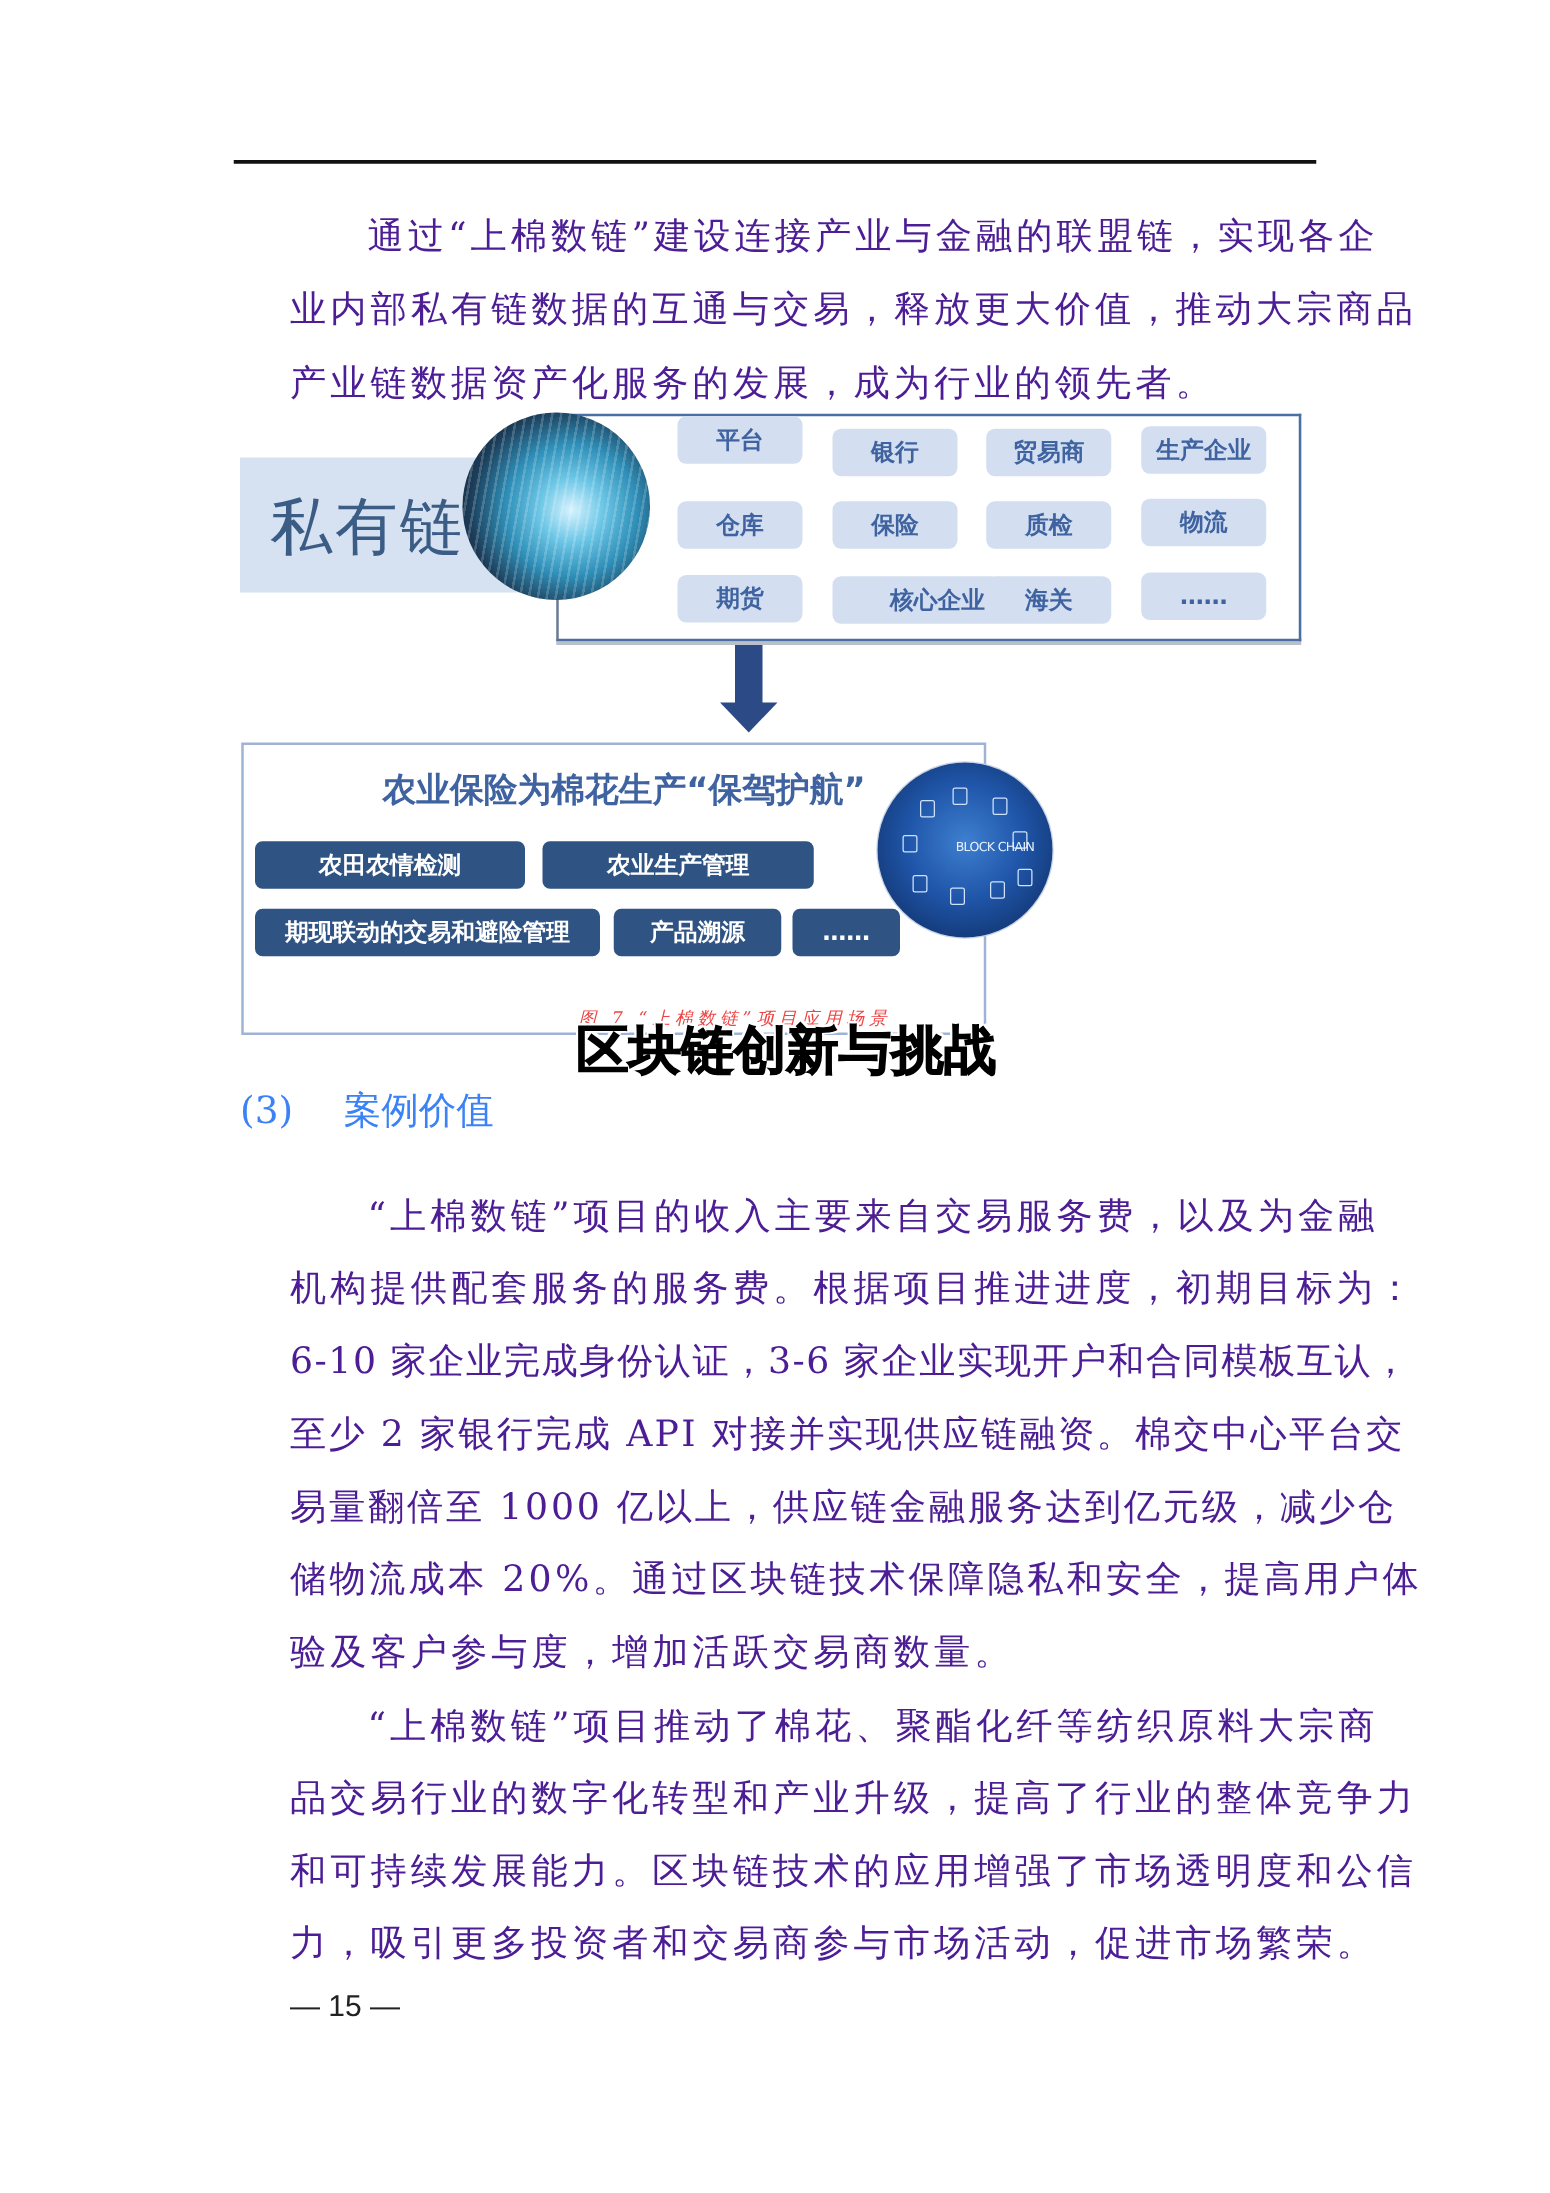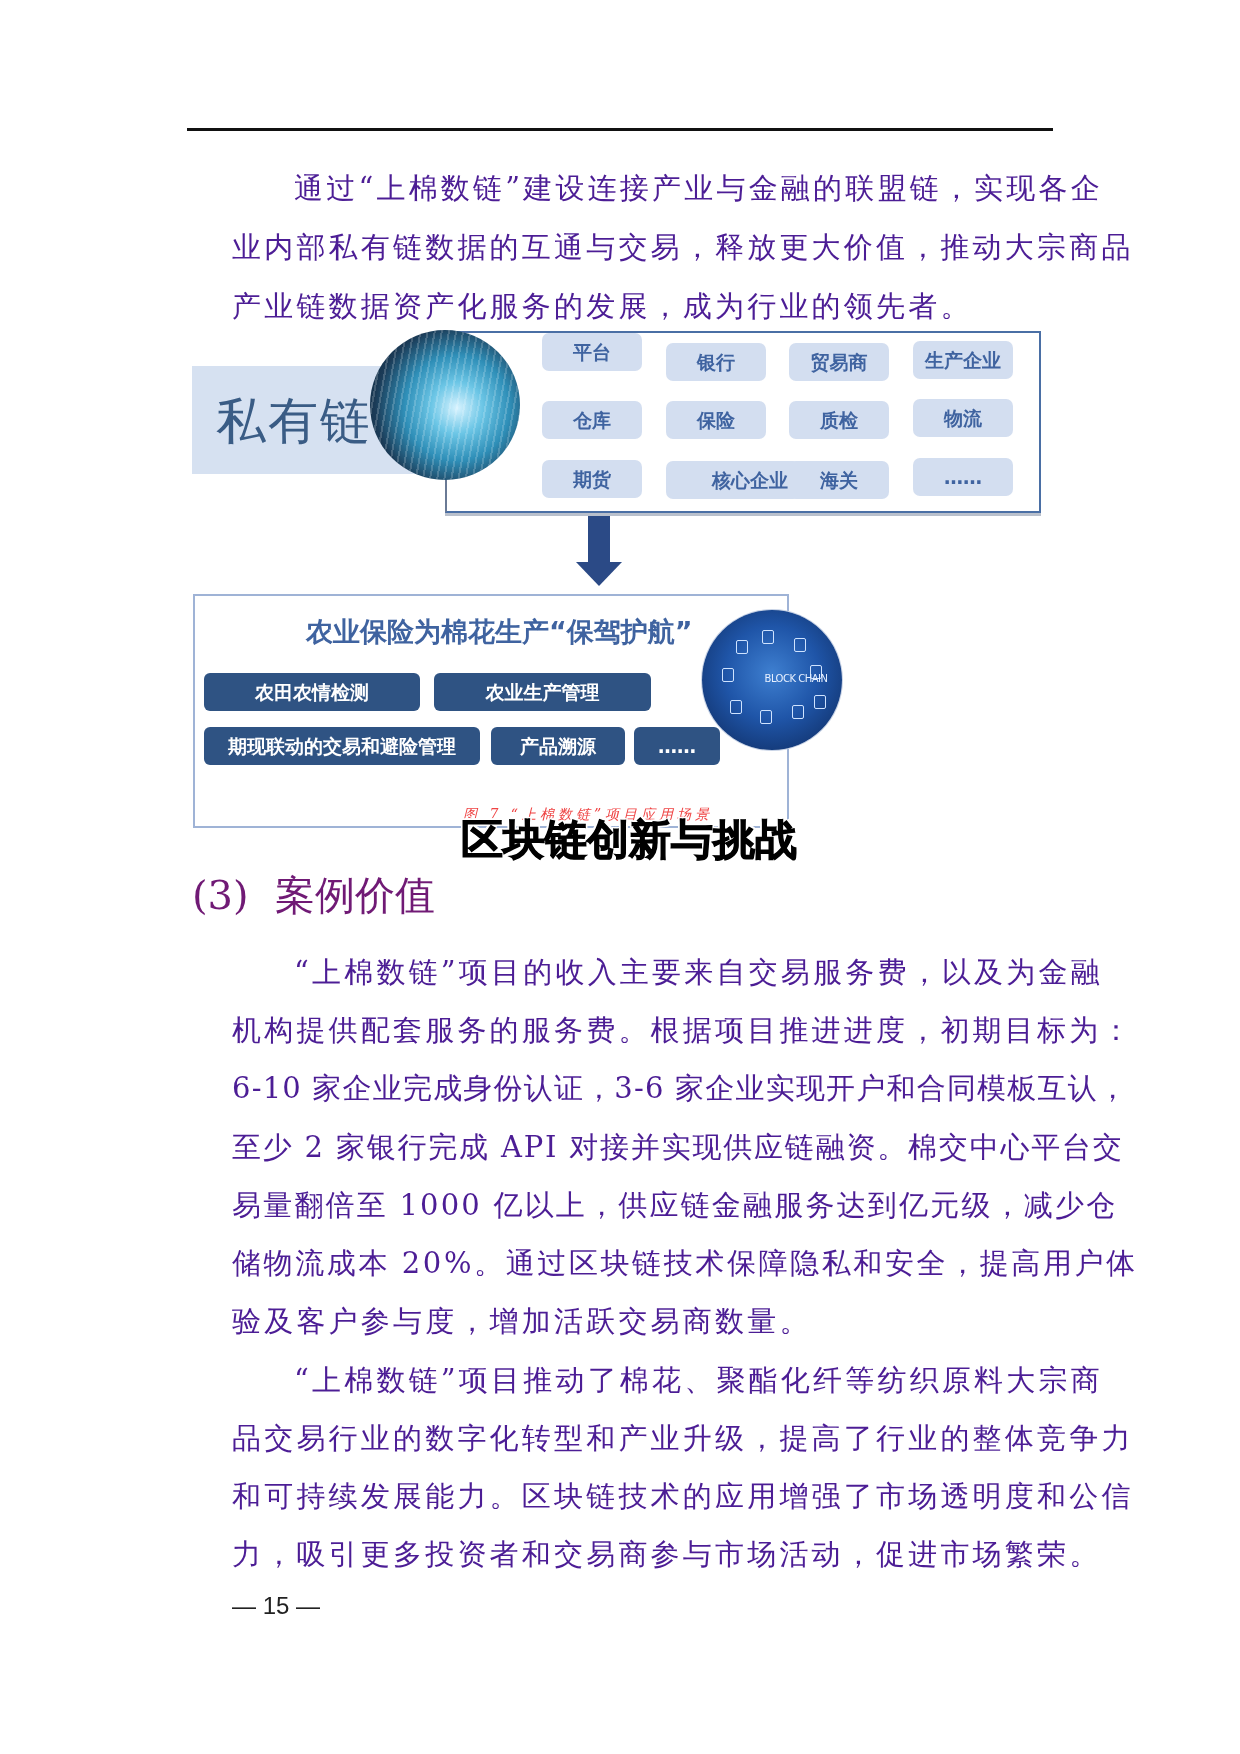--- a/index.html
+++ b/index.html
@@ -49,21 +49,21 @@
   .globe2 .lbl { position:absolute; left:0; right:0; top:63px; text-align:center; color:#e7f0ff;
                  font-size:10px; font-family:"DejaVu Sans", sans-serif; letter-spacing:-0.5px;padding-left:48px; }
 
   .caption { position:absolute; left:463px; top:806px; font-size:14px; font-style:italic; color:#ef4444;
              letter-spacing:4px; white-space:nowrap; }
   .overlay-title { position:absolute; left:461px; top:812px; font-size:42px; font-weight:900;
                    color:#000; font-family:"DejaVu Sans", sans-serif; white-space:nowrap;
                    -webkit-text-stroke: 1px #000;
                    text-shadow: -2px -2px 0 #fff, 2px -2px 0 #fff, -2px 2px 0 #fff, 2px 2px 0 #fff,
                                 0 -2px 0 #fff, 0 2px 0 #fff, -2px 0 0 #fff, 2px 0 0 #fff; }
-  .heading { position:absolute; left:192px; top:868px; font-size:40px; color:#701a75; white-space:nowrap; }
+  .heading { position:absolute; left:192px; top:868px; font-size:30px; color:#3b82f6; white-space:nowrap; }
   .heading .num { display:inline-block; width:83px; }
   .pagenum { position:absolute; left:232px; top:1592px; font-size:24px; color:#222;
              font-family:"Liberation Sans", sans-serif; white-space:nowrap; }
 </style>
 </head>
 <body>
 
 <div class="rule"></div>
 
 <div class="line indent" style="top:168px;">通过“上棉数链”建设连接产业与金融的联盟链，实现各企</div>

